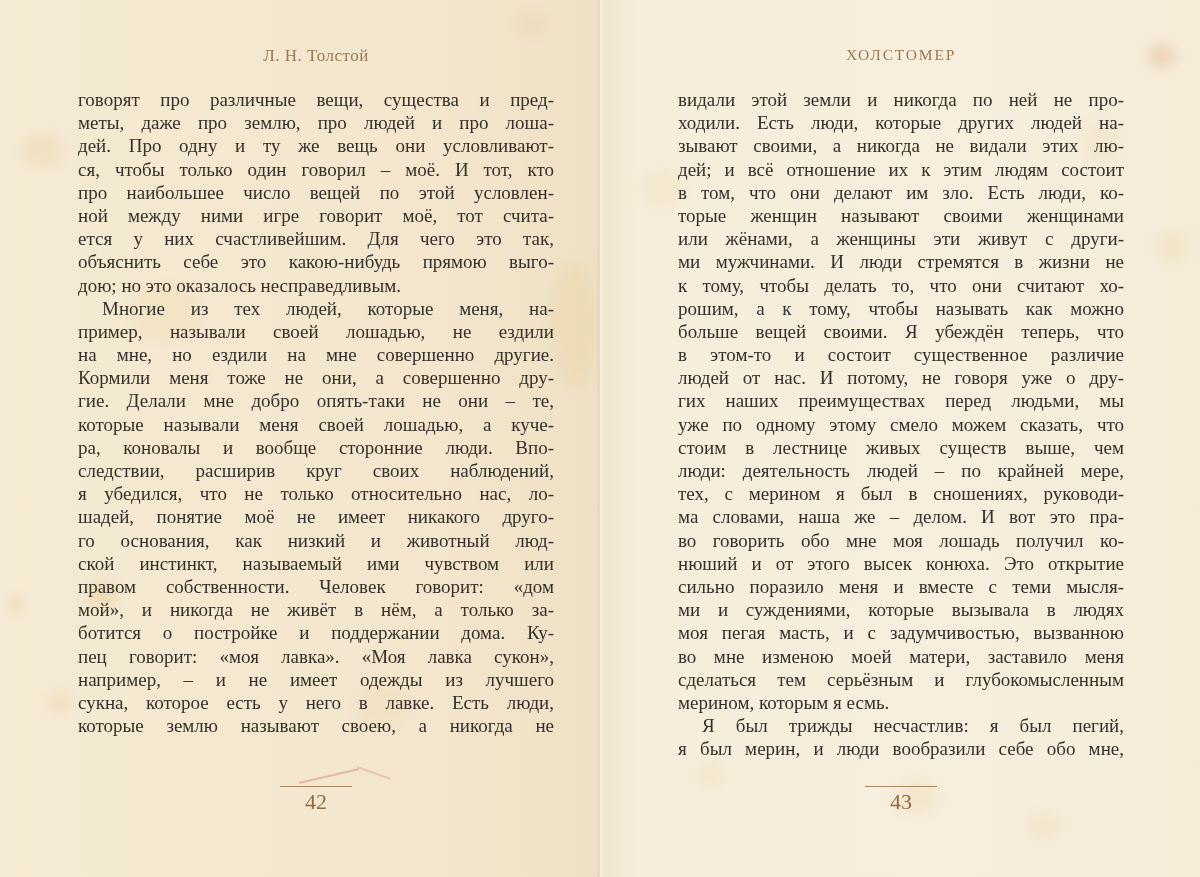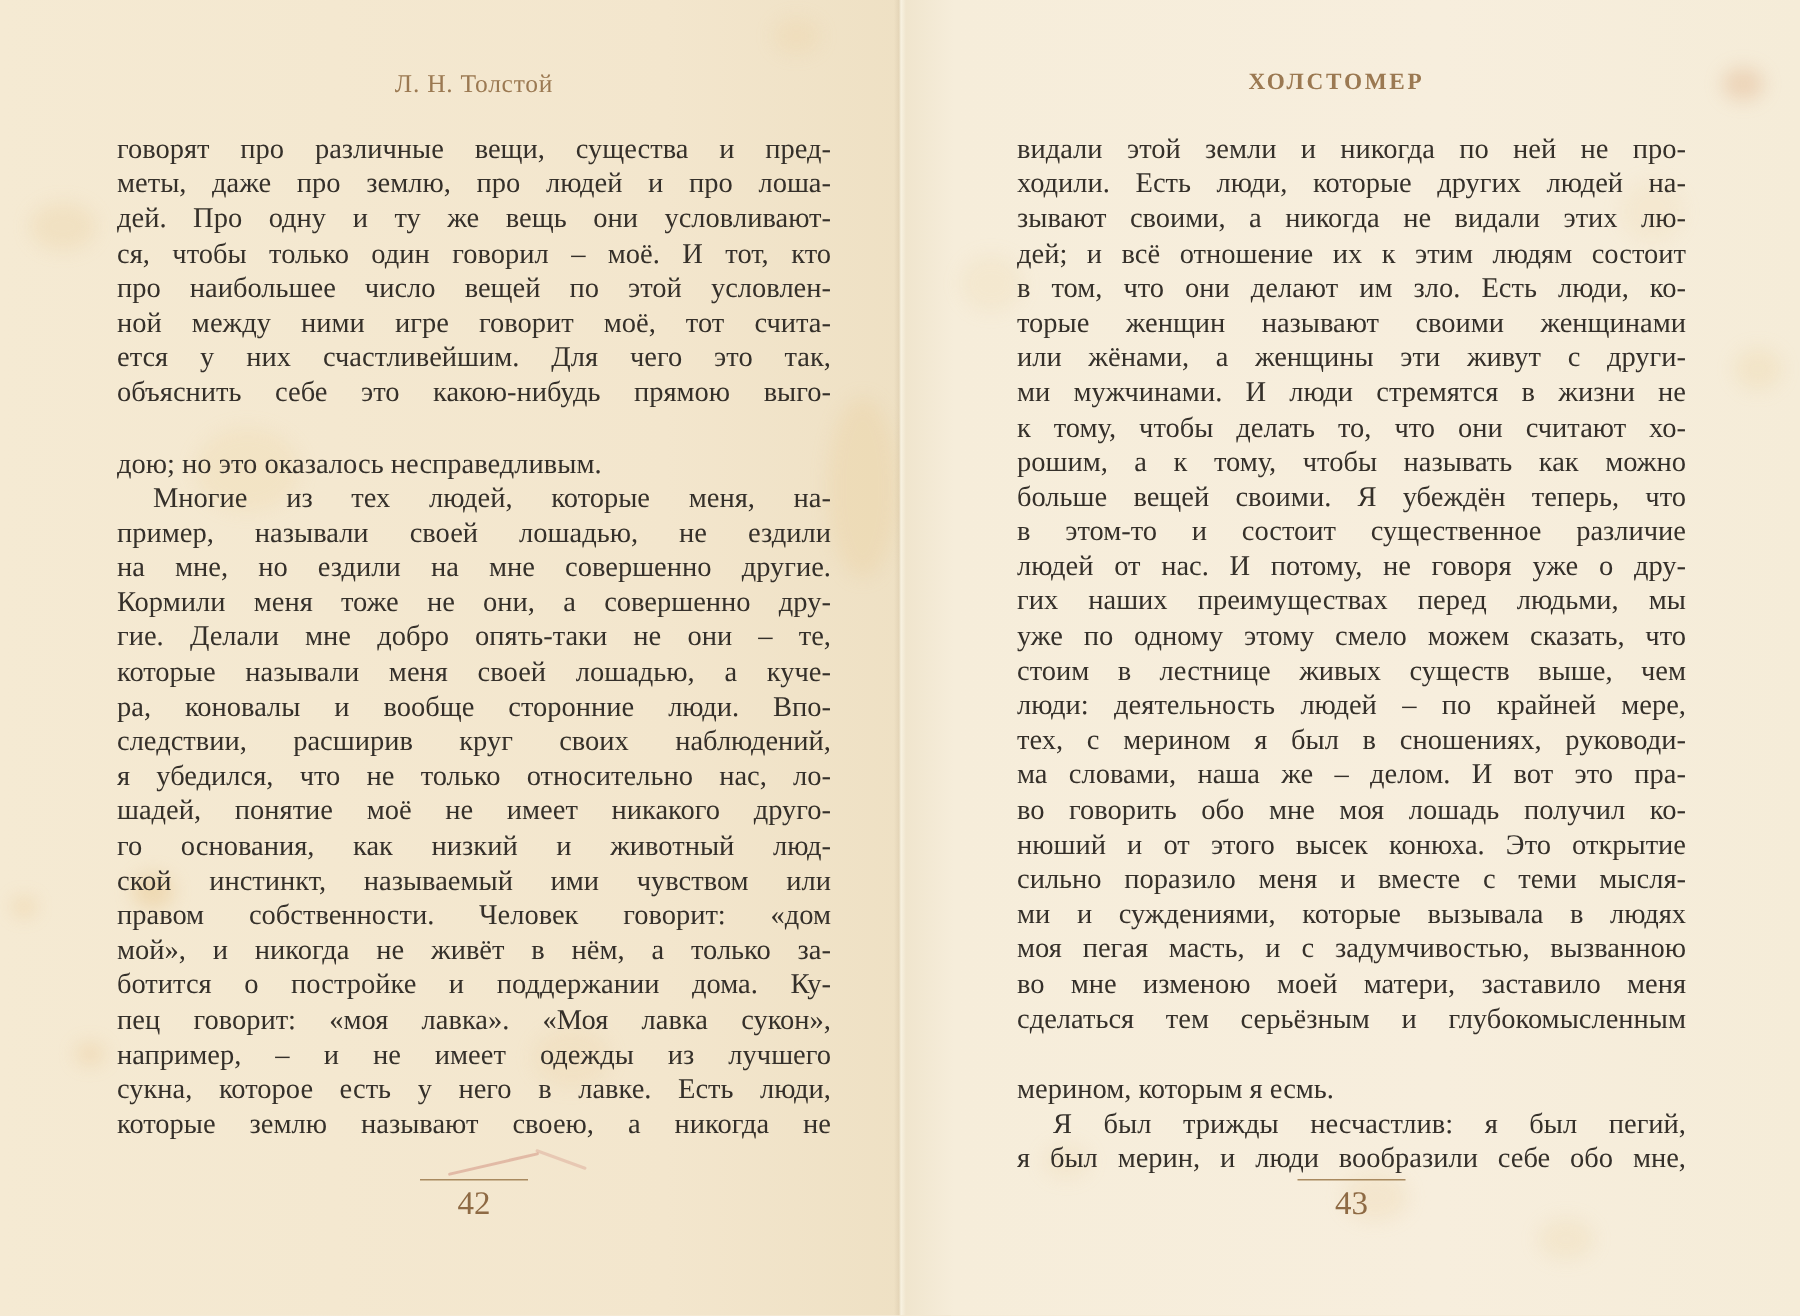--- a/index.html
+++ b/index.html
@@ -22,31 +22,31 @@
   .gutter{
     position:absolute;left:596px;top:0;width:8px;height:877px;
     background:linear-gradient(90deg,rgba(110,85,50,0) 0%,rgba(110,85,50,0.08) 40%,rgba(255,252,240,0.55) 60%,rgba(110,85,50,0) 100%);
     pointer-events:none;
   }
   .running-header{
     position:absolute;top:46px;height:22px;
     text-align:center;color:#9b7952;font-size:17px;letter-spacing:.5px;
   }
   .page-left .running-header{left:78px;width:476px;}
-  .page-right .running-header{left:68px;width:446px;font-size:15.5px;letter-spacing:1.8px;font-weight:bold;}
+  .page-right .running-header{left:78px;width:446px;font-size:15.5px;letter-spacing:1.8px;}
   .text-block{
     position:absolute;top:88px;color:#35302a;font-size:19px;
   }
   .page-left .text-block{left:78px;width:476px;}
   .page-right .text-block{left:78px;width:446px;}
   .line{
     height:23.2px;line-height:23.2px;overflow:hidden;
     text-align:justify;text-align-last:justify;
   }
-  .line.flush{text-align-last:left;margin-top:24px;}
+  .line.flush{text-align-last:left;}
   .line.indent{text-indent:24px;}
   .footer{position:absolute;top:786px;text-align:center;}
   .page-left .footer{left:78px;width:476px;}
   .page-right .footer{left:78px;width:446px;}
   .footer-rule{width:72px;border-top:1px solid #a8895f;margin:0 auto 5px auto;height:0;}
   .page-number{color:#8e6a44;font-size:22px;line-height:20px;}
   .stain{position:absolute;border-radius:50%;filter:blur(6px);pointer-events:none;}
   .scratch{position:absolute;height:2px;border-radius:2px;pointer-events:none;}
 </style>
 </head>

